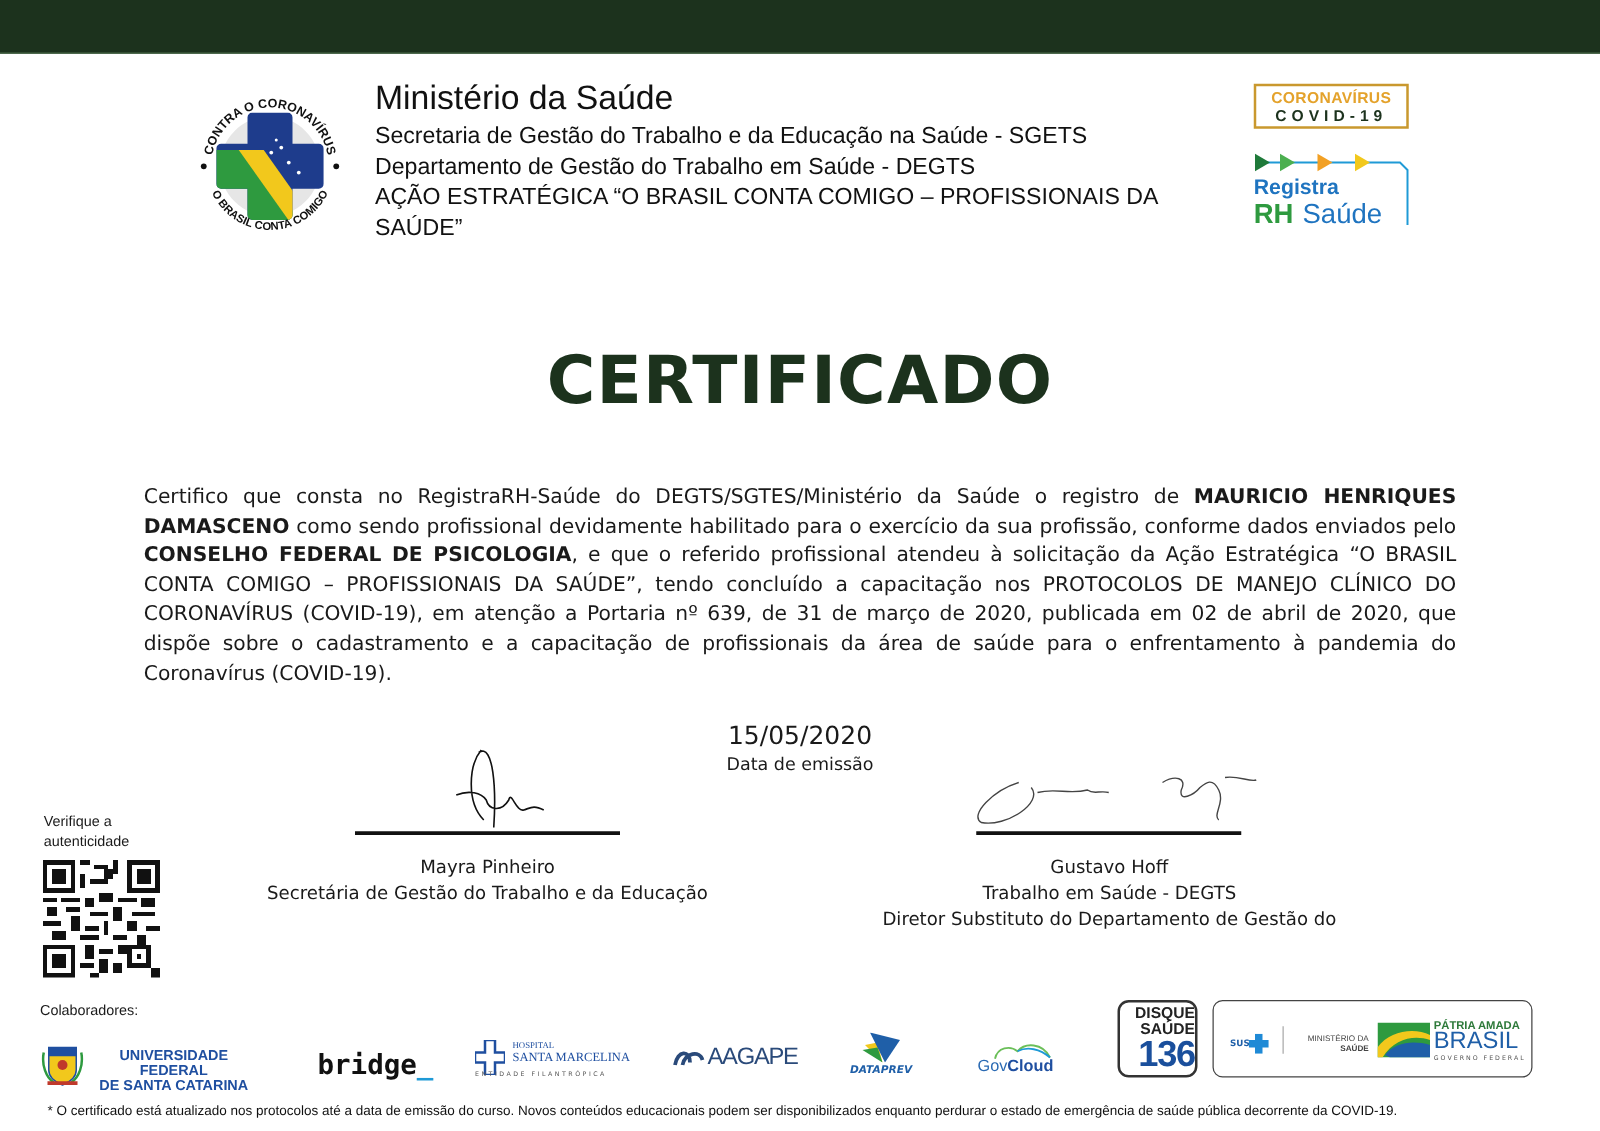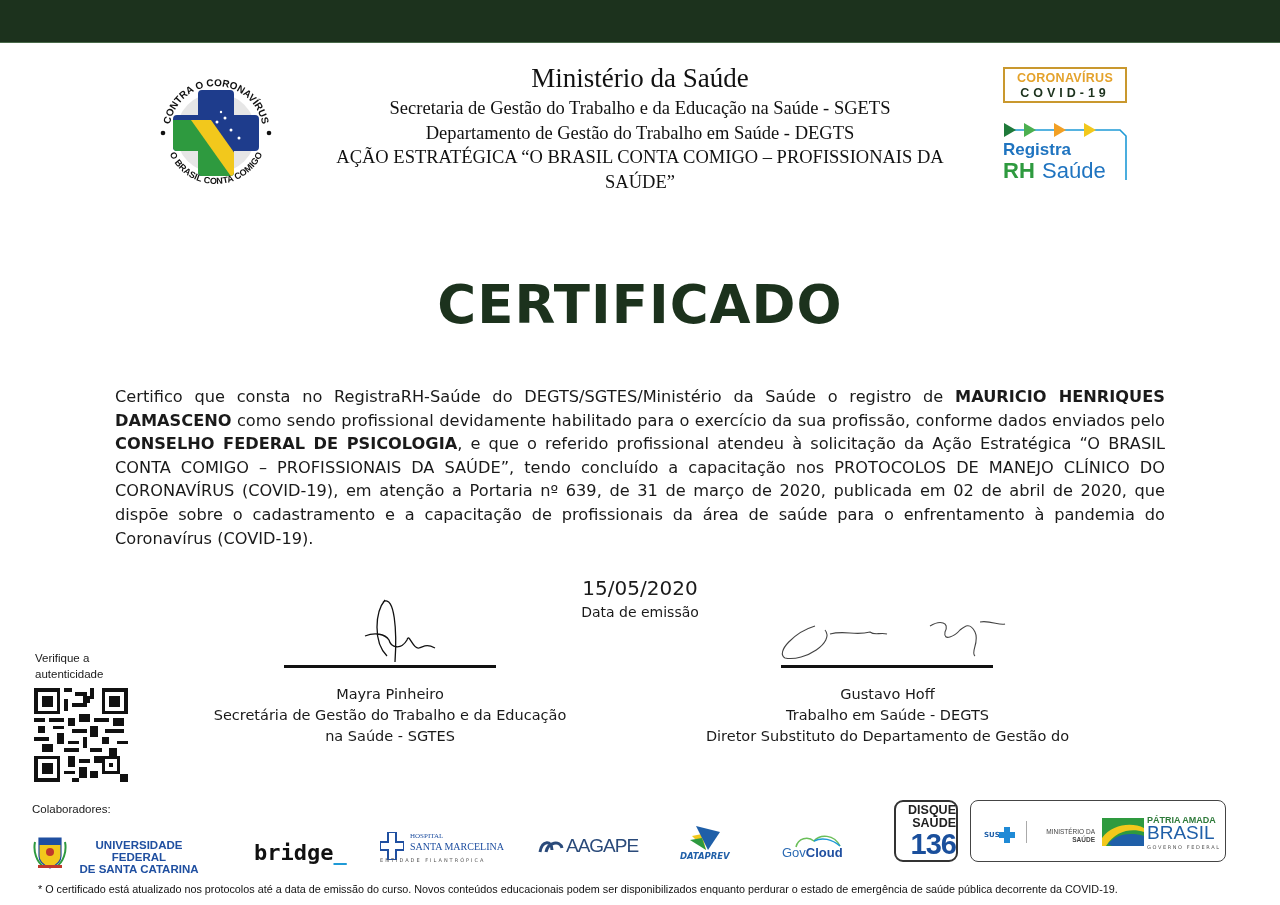--- a/index.html
+++ b/index.html
@@ -2,21 +2,21 @@
 <html><head>
 <meta charset="utf-8">
 <style>
   html, body { margin:0; padding:0; }
   body { width:1280px; height:905px; background:#ffffff; position:relative; overflow:hidden;
          font-family:"DejaVu Sans", "Liberation Sans", sans-serif; color:#1a1a1a; }
   .topbar { position:absolute; left:0; top:0; width:1280px; height:42px; background:#1c321d; border-bottom:1px solid #4a6a4a; }
   .abs { position:absolute; }
 
   
-  .hdr { position:absolute; left:300px; top:60px; width:680px; text-align:center; font-family:Liberation Serif, serif; }
+  .hdr { position:absolute; left:300px; top:60px; width:680px; text-align:left; font-family:Liberation Sans, sans-serif; }
   .hdr .t1 { font-size:27px; line-height:36px; color:#111; }
   .hdr .t2 { font-size:18.5px; line-height:24.5px; color:#111; }
 
   .seal { position:absolute; left:155px; top:72px; width:122px; height:122px; }
   .covid-badge { position:absolute; left:1003px; top:67px; width:124px; height:36px; border:2px solid #c9982e; box-sizing:border-box; text-align:center; font-family:"Liberation Sans", sans-serif; }
   .covid-badge .l1 { font-size:12.5px; font-weight:bold; color:#e4a22b; line-height:15px; margin-top:2px; letter-spacing:0.3px; }
   .covid-badge .l2 { font-size:12.5px; font-weight:bold; color:#1c321d; line-height:15px; letter-spacing:4px; }
   .registra { position:absolute; left:1002px; top:120px; width:130px; height:64px; }
   .registra .r1 { position:absolute; left:1px; top:20px; font-size:17px; font-weight:bold; color:#1f74c0; font-family:"Liberation Sans", sans-serif; }
   .registra .r2 { position:absolute; left:1px; top:38px; font-size:22px; font-weight:bold; color:#2e9a3f; font-family:"Liberation Sans", sans-serif; }
@@ -112,21 +112,20 @@
   <div class="d2">Data de emissão</div>
 </div>
 
 <svg class="abs" style="left:355px;top:592px" width="90" height="72">
   <path d="M30 8 C 20 20, 18 50, 32 64 M 28 10 C 40 2, 42 40, 40 70 M 10 44 C 20 40, 30 42, 34 48 C 36 56, 46 58, 52 48 C 54 40, 58 58, 64 56 C 70 54, 72 52, 80 56" fill="none" stroke="#111" stroke-width="1.3"></path>
 </svg>
 <div class="sig" style="left:210px;top:665px;width:360px">
   <div class="line" style="width:212px"></div>
   <div>Mayra Pinheiro</div>
   <div>Secretária de Gestão do Trabalho e da Educação</div>
-  <div>na Saúde - SGTES</div>
 </div>
 
 <svg class="abs" style="left:775px;top:612px" width="240" height="52">
   <path d="M40 14 C 20 20, 0 40, 10 46 C 30 50, 60 30, 50 18 M 55 22 C 70 18, 80 24, 95 20 C 100 24, 105 20, 112 22 M 155 14 C 165 8, 175 10, 170 20 C 168 30, 180 24, 185 18 C 190 14, 195 10, 200 20 C 205 30, 195 40, 200 44 M 205 10 C 215 8, 225 14, 230 12" fill="none" stroke="#444" stroke-width="1.1"></path>
 </svg>
 <div class="sig" style="left:700px;top:665px;width:375px">
   <div class="line" style="width:212px;margin-left:81px"></div>
   <div>Gustavo Hoff</div>
   <div>Trabalho em Saúde - DEGTS</div>
   <div>Diretor Substituto do Departamento de Gestão do</div>

